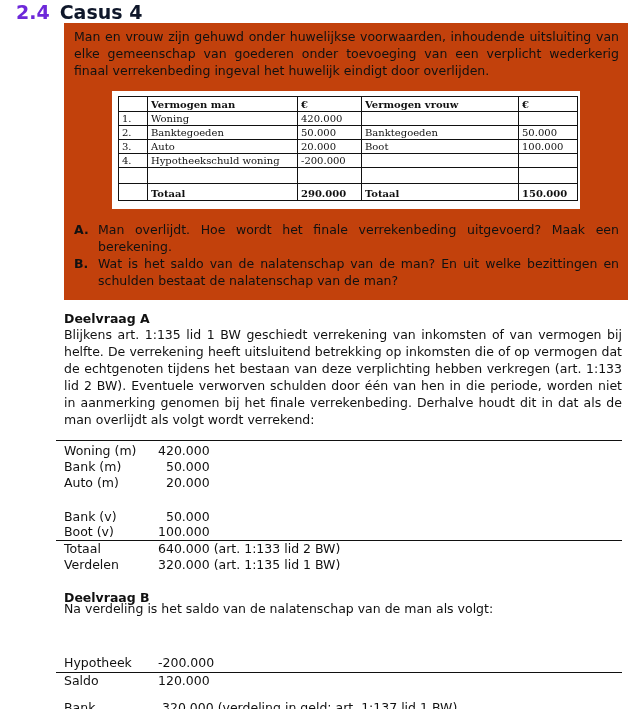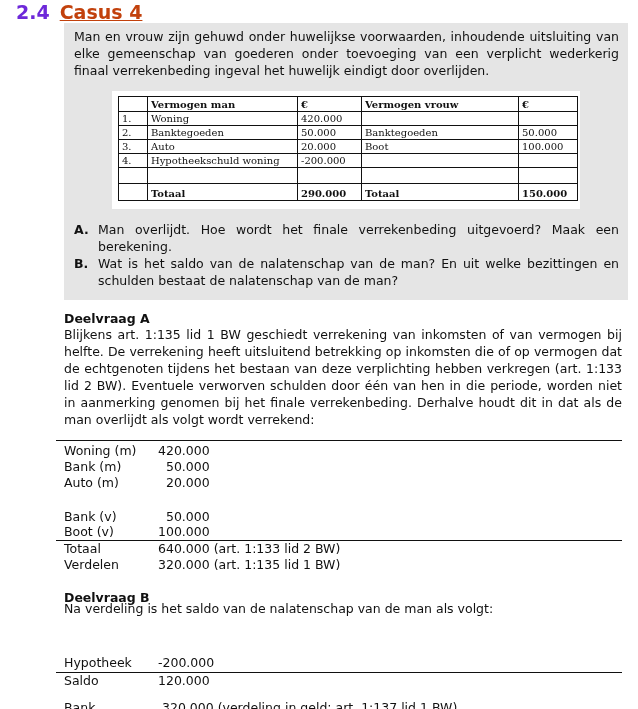--- a/index.html
+++ b/index.html
@@ -6,25 +6,25 @@
   body {
     width: 638px; height: 709px; position: relative; overflow: hidden;
     font-family: "DejaVu Sans", sans-serif; color: #111;
   }
   .heading {
     position: absolute; left: 16px; top: 0px; height: 24px;
     font-family: "DejaVu Sans", sans-serif; font-weight: bold; font-size: 19px;
     line-height: 24px; white-space: nowrap;
   }
   .heading .num { color: #6d28d9; }
-  .heading .title { color: #c2410c; margin-left: 10px; text-decoration: underline; }
+  .heading .title { color: #0f172a; margin-left: 10px; }
 
   .casebox {
     position: absolute; left: 64px; top: 23px; width: 564px; height: 277px;
-    background: #e5e5e5;
+    background: #c2410c;
   }
   .intro {
     position: absolute; left: 10px; top: 5px; width: 545px;
     font-size: 12.5px; line-height: 17px; text-align: justify; color: #111;
   }
   .tablewrap {
     position: absolute; left: 48px; top: 68px; width: 468px; height: 118px;
     background: #ffffff;
   }
   table.verm {

